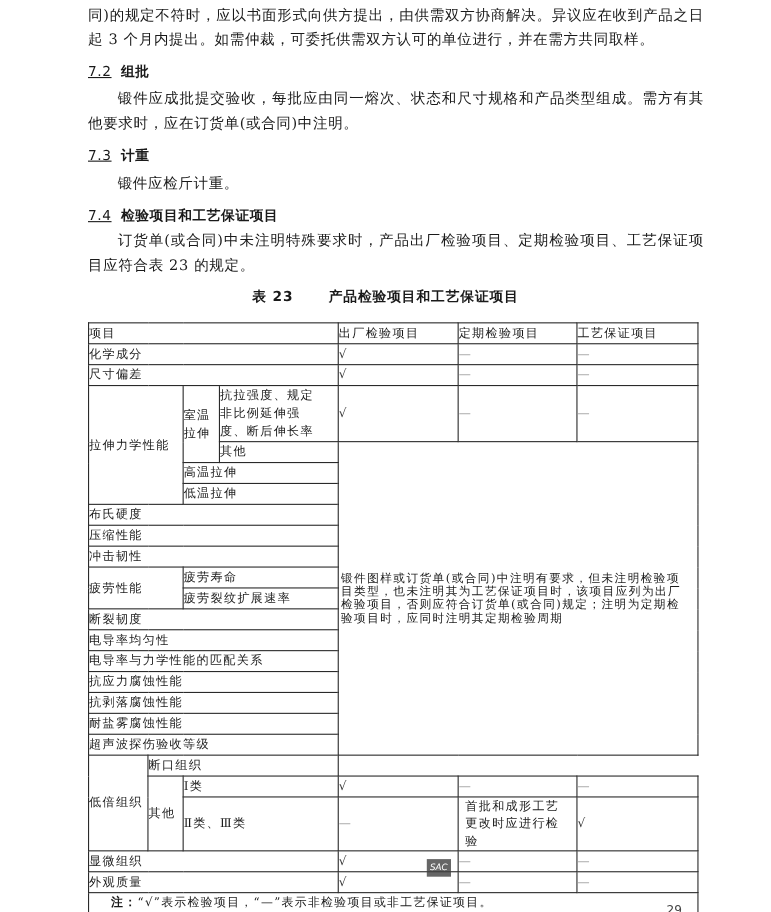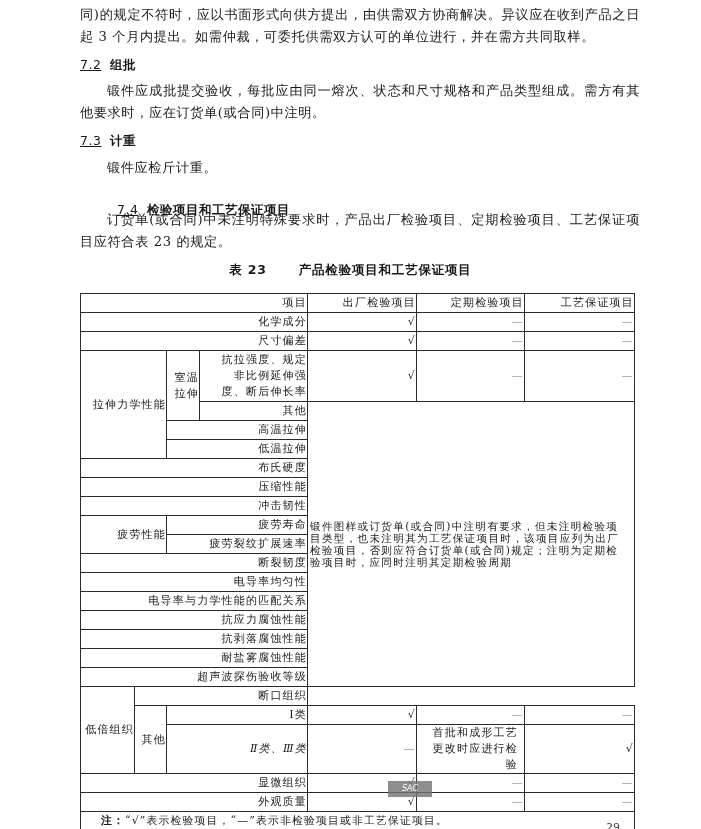--- a/index.html
+++ b/index.html
@@ -26,37 +26,37 @@
     font-size: 12.5px; font-weight: bold; letter-spacing: 0.8px;
   }
   .table-caption .tnum { margin-right: 32px; }
 
   table.spec {
     position: absolute; left: 80px; top: 293px;
     border-collapse: collapse; table-layout: fixed;
     font-size: 11px; letter-spacing: 1.2px;
   }
   table.spec td {
-    border: 1px solid #2a2a2a; padding: 0; text-align: right; vertical-align: middle;
+    border: 1px solid #2a2a2a; padding: 0; text-align: left; vertical-align: middle;
     height: 18px; line-height: 18px;
   }
   table.spec td.dash { color: #9a9a9a; }
   table.spec td.check { color: #333; }
   table.spec td.multi { line-height: 16px; }
   table.spec td.note-merge {
     text-align: left; line-height: 12px; font-size: 10.6px; letter-spacing: 1.3px;
     padding: 0 4px 0 2px; vertical-align: middle;
   }
   table.spec td.foot {
     text-align: left; padding-left: 20px; font-size: 10.8px;
   }
   table.spec td.foot b { font-weight: bold; }
   .wm {
-    position: absolute; left: 388px; top: 781px; width: 44px; height: 16px;
-    background: #737373; color: #ffffff; font-size: 8px; font-style: italic;
+    position: absolute; left: 388px; top: 781px; width: 22px; height: 16px;
+    background: #404040; color: #ffffff; font-size: 8px; font-style: italic;
     font-family: "DejaVu Sans", sans-serif; text-align: center; line-height: 16px;
     opacity: 0.8;
   }
   .pagenum {
     position: absolute; left: 606px; top: 821px; font-size: 11px; color: #444;
     font-family: "DejaVu Sans", sans-serif;
   }
 </style>
 </head>
 <body>
@@ -66,21 +66,21 @@
 <div class="heading" style="top:57px;">
   <span class="num">7.2</span><span>组批</span>
 </div>
 <div class="para indent" style="top:80px;">锻件应成批提交验收，每批应由同一熔次、状态和尺寸规格和产品类型组成。需方有其他要求时，应在订货单(或合同)中注明。</div>
 
 <div class="heading" style="top:133px;">
   <span class="num">7.3</span><span>计重</span>
 </div>
 <div class="para indent" style="top:157px;">锻件应检斤计重。</div>
 
-<div class="heading" style="top:202px;margin-left:37px;">
+<div class="heading" style="top:188px;">
   <span class="num">7.4</span><span>检验项目和工艺保证项目</span>
 </div>
 <div class="para indent" style="top:209px;">订货单(或合同)中未注明特殊要求时，产品出厂检验项目、定期检验项目、工艺保证项目应符合表 23 的规定。</div>
 
 <div class="table-caption">
   <span class="tnum">表 23</span><span>产品检验项目和工艺保证项目</span>
 </div>
 
 <table class="spec">
   <colgroup>
@@ -178,21 +178,21 @@
     <td colspan="3">断口组织</td>
   </tr>
   <tr>
     <td rowspan="2">其他</td>
     <td colspan="2">Ⅰ类</td>
     <td class="check">√</td>
     <td class="dash">—</td>
     <td class="dash">—</td>
   </tr>
   <tr>
-    <td colspan="2" style="height:37px;font-style:italic;">Ⅱ类、Ⅲ类</td>
+    <td colspan="2" style="height:37px;">Ⅱ类、Ⅲ类</td>
     <td class="dash">—</td>
     <td class="multi" style="padding:0 6px;">首批和成形工艺更改时应进行检验</td>
     <td class="check">√</td>
   </tr>
   <tr>
     <td colspan="4">显微组织</td>
     <td class="check">√</td>
     <td class="dash">—</td>
     <td class="dash">—</td>
   </tr>

